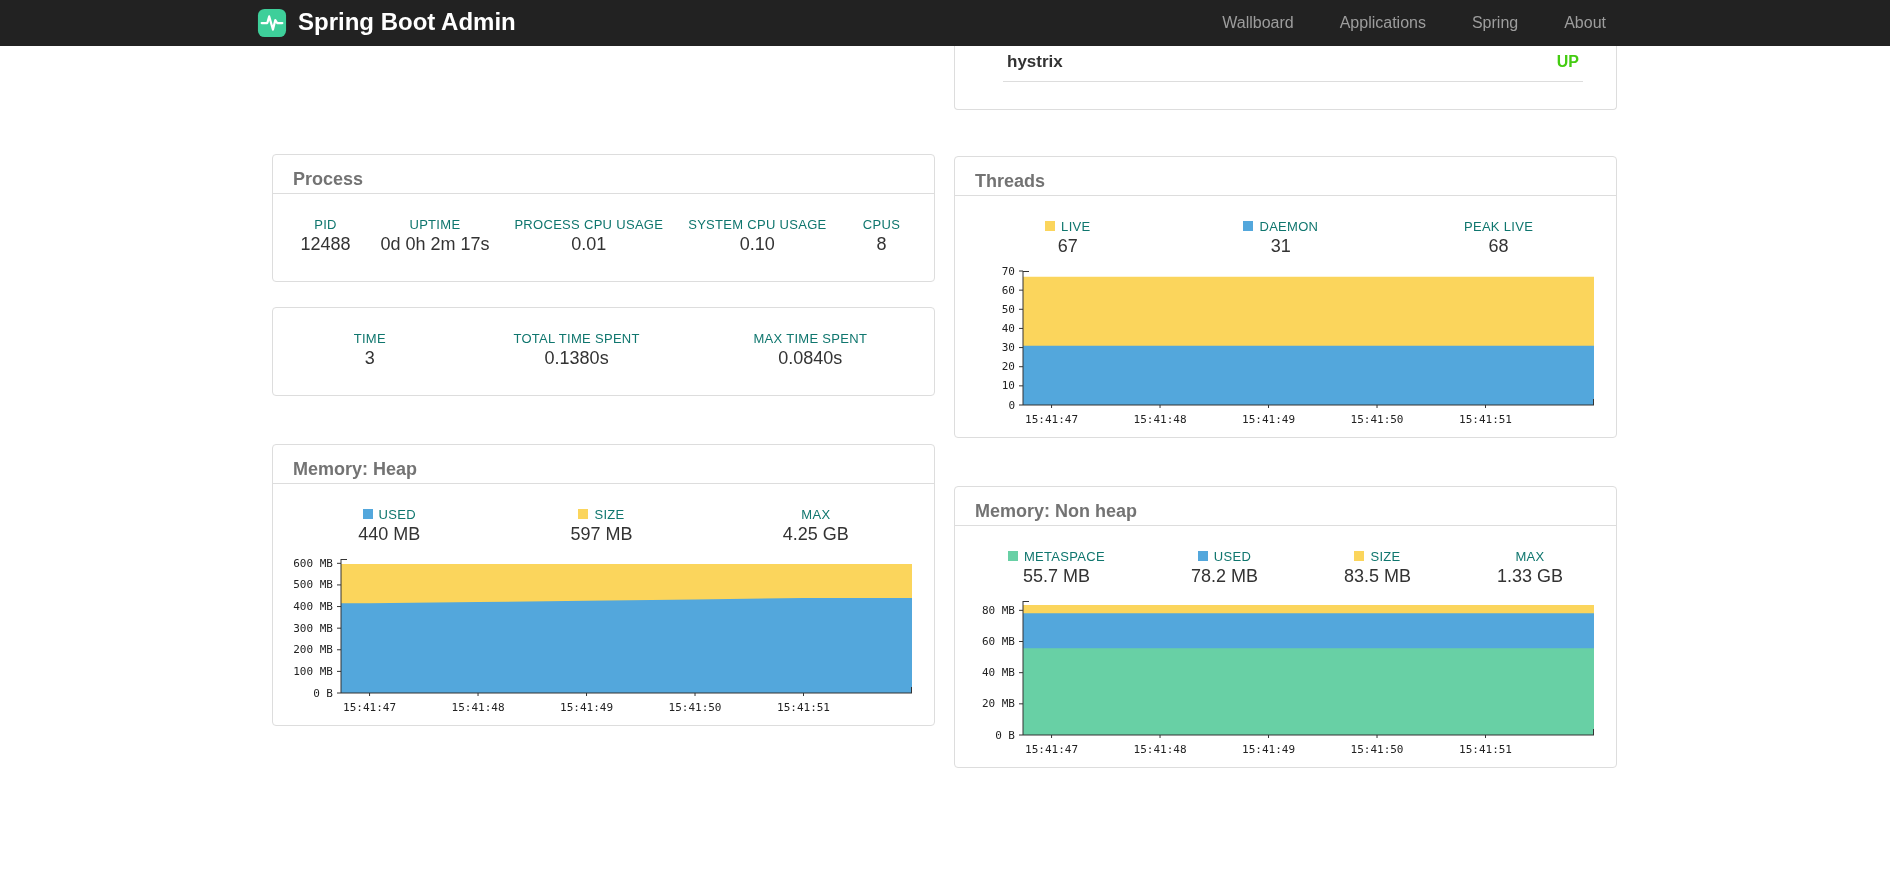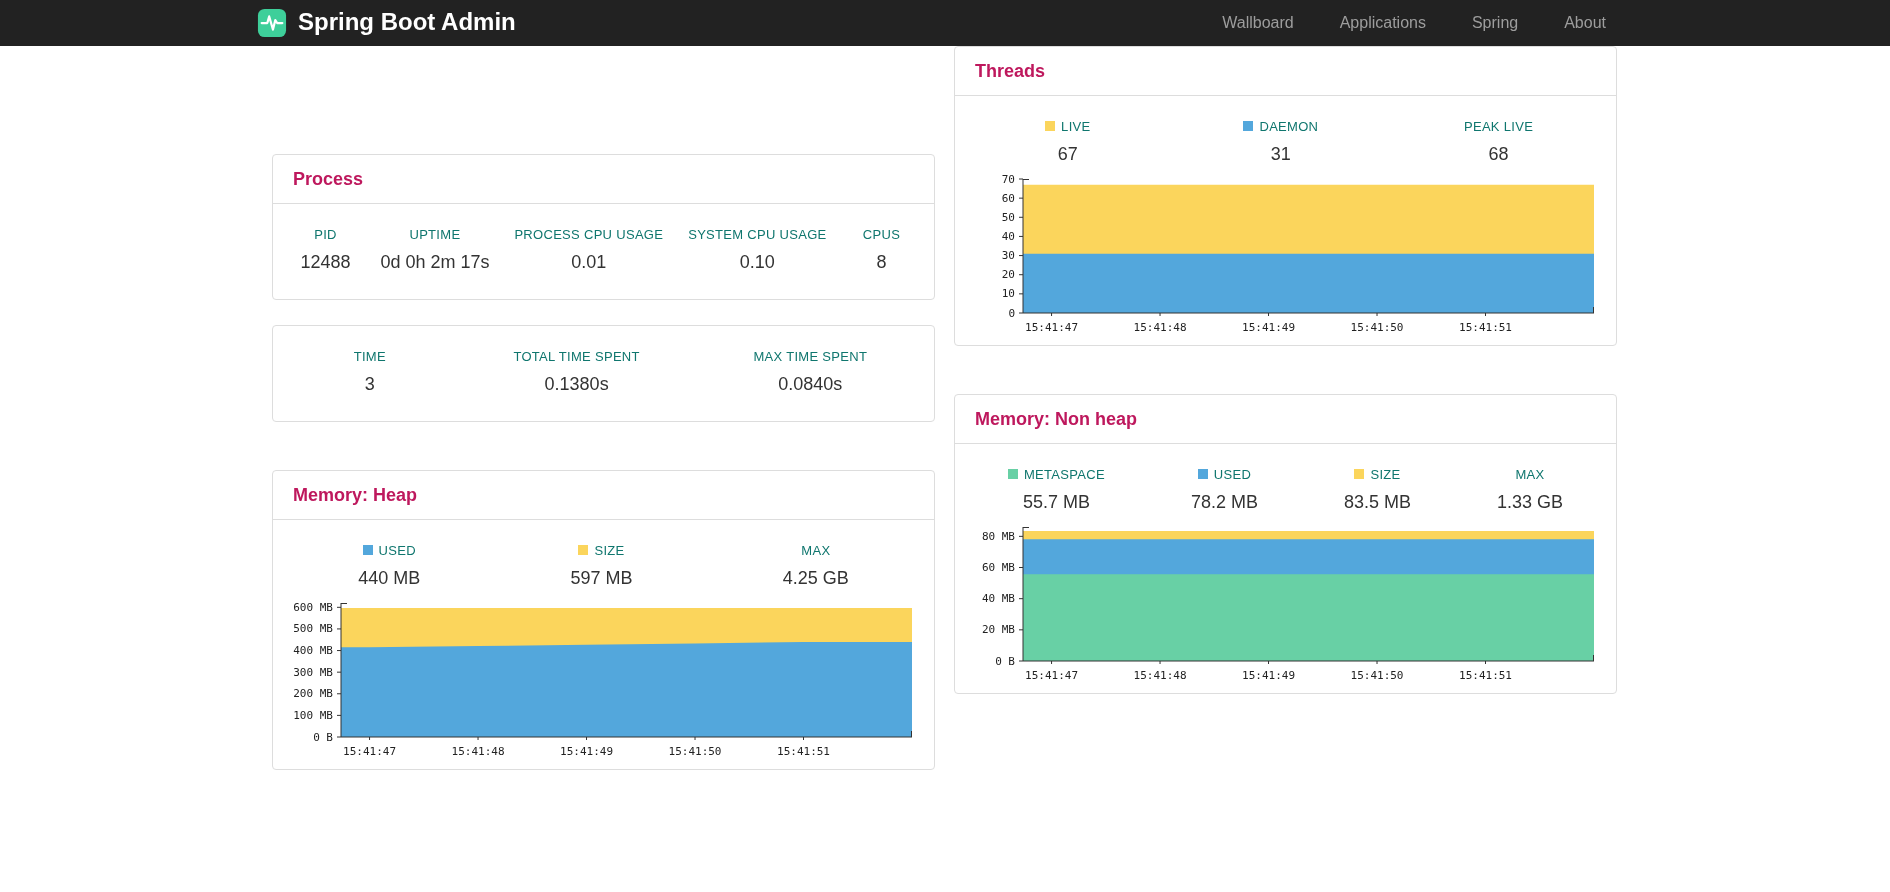--- a/index.html
+++ b/index.html
@@ -29,21 +29,21 @@
   .col-left { padding-top: 108px; }
 
   
   .panel {
     background: #fff; border: 1px solid #ddd; border-radius: 4px;
   }
   .mb-25 { margin-bottom: 25px; }
   .mb-46 { margin-bottom: 46px; }
   .mb-48 { margin-bottom: 48px; }
   .panel-heading {
-    padding: 14px 20px 13px; font-size: 18px; font-weight: bold; color: #be185d;
+    padding: 14px 20px 3px; font-size: 18px; font-weight: bold; color: #737373;
     border-bottom: 1px solid #ddd;
   }
 
   
   .status-panel { border-top: none; border-radius: 0 0 4px 4px; padding-bottom: 27px; }
   .status-row {
     margin: 0 33px 0 48px; padding: 6px 4px 9px 4px;
     border-bottom: 1px solid #ddd;
     display: flex; justify-content: space-between; align-items: center;
     cursor: pointer;
@@ -56,21 +56,21 @@
     display: flex; justify-content: space-around; text-align: center;
     padding: 22px 10px 26px;
   }
   .legend-row { padding: 22px 10px 4px; }
   .stat { min-width: 60px; }
   .stat-label {
     font-size: 13px; color: #0f766e; letter-spacing: 0.3px;
     display: flex; align-items: center; justify-content: center; gap: 6px;
     height: 16px;
   }
-  .stat-value { font-size: 18px; color: #333; margin-top: 9px; line-height: 22px; }
+  .stat-value { font-size: 18px; color: #333; margin-top: 1px; line-height: 22px; }
   .swatch { width: 10px; height: 10px; display: inline-block; flex: none; }
 
   
   .chart { display: block; margin: 4px 0 0 8px; }
   .tick { font-family: "DejaVu Sans Mono", monospace; font-size: 11px; fill: #222; }
 </style>
 </head>
 <body>
 
 <nav class="navbar">
@@ -193,20 +193,26 @@
           <text x="414.02" y="158" text-anchor="middle" class="tick">15:41:50</text>
           <line x1="522.51" y1="140" x2="522.51" y2="143" stroke="#333" stroke-width="1"></line>
           <text x="522.51" y="158" text-anchor="middle" class="tick">15:41:51</text>
         </svg>
     </section>
 
   </div>
 
   <div class="col col-right">
 
+    <section class="panel status-panel mb-46">
+      <div class="status-row">
+        <span class="app-name">hystrix</span>
+        <span class="app-status" style="color: rgb(68, 204, 17);">UP</span>
+      </div>
+    </section>
 
     <section class="panel mb-48">
       <div class="panel-heading">Threads</div>
       <div class="stats-row legend-row">
         <div class="stat">
           <div class="stat-label">
             <span class="swatch" style="background: rgb(251, 213, 92);"></span>
             <span>LIVE</span>
           </div>
           <div class="stat-value">67</div>

